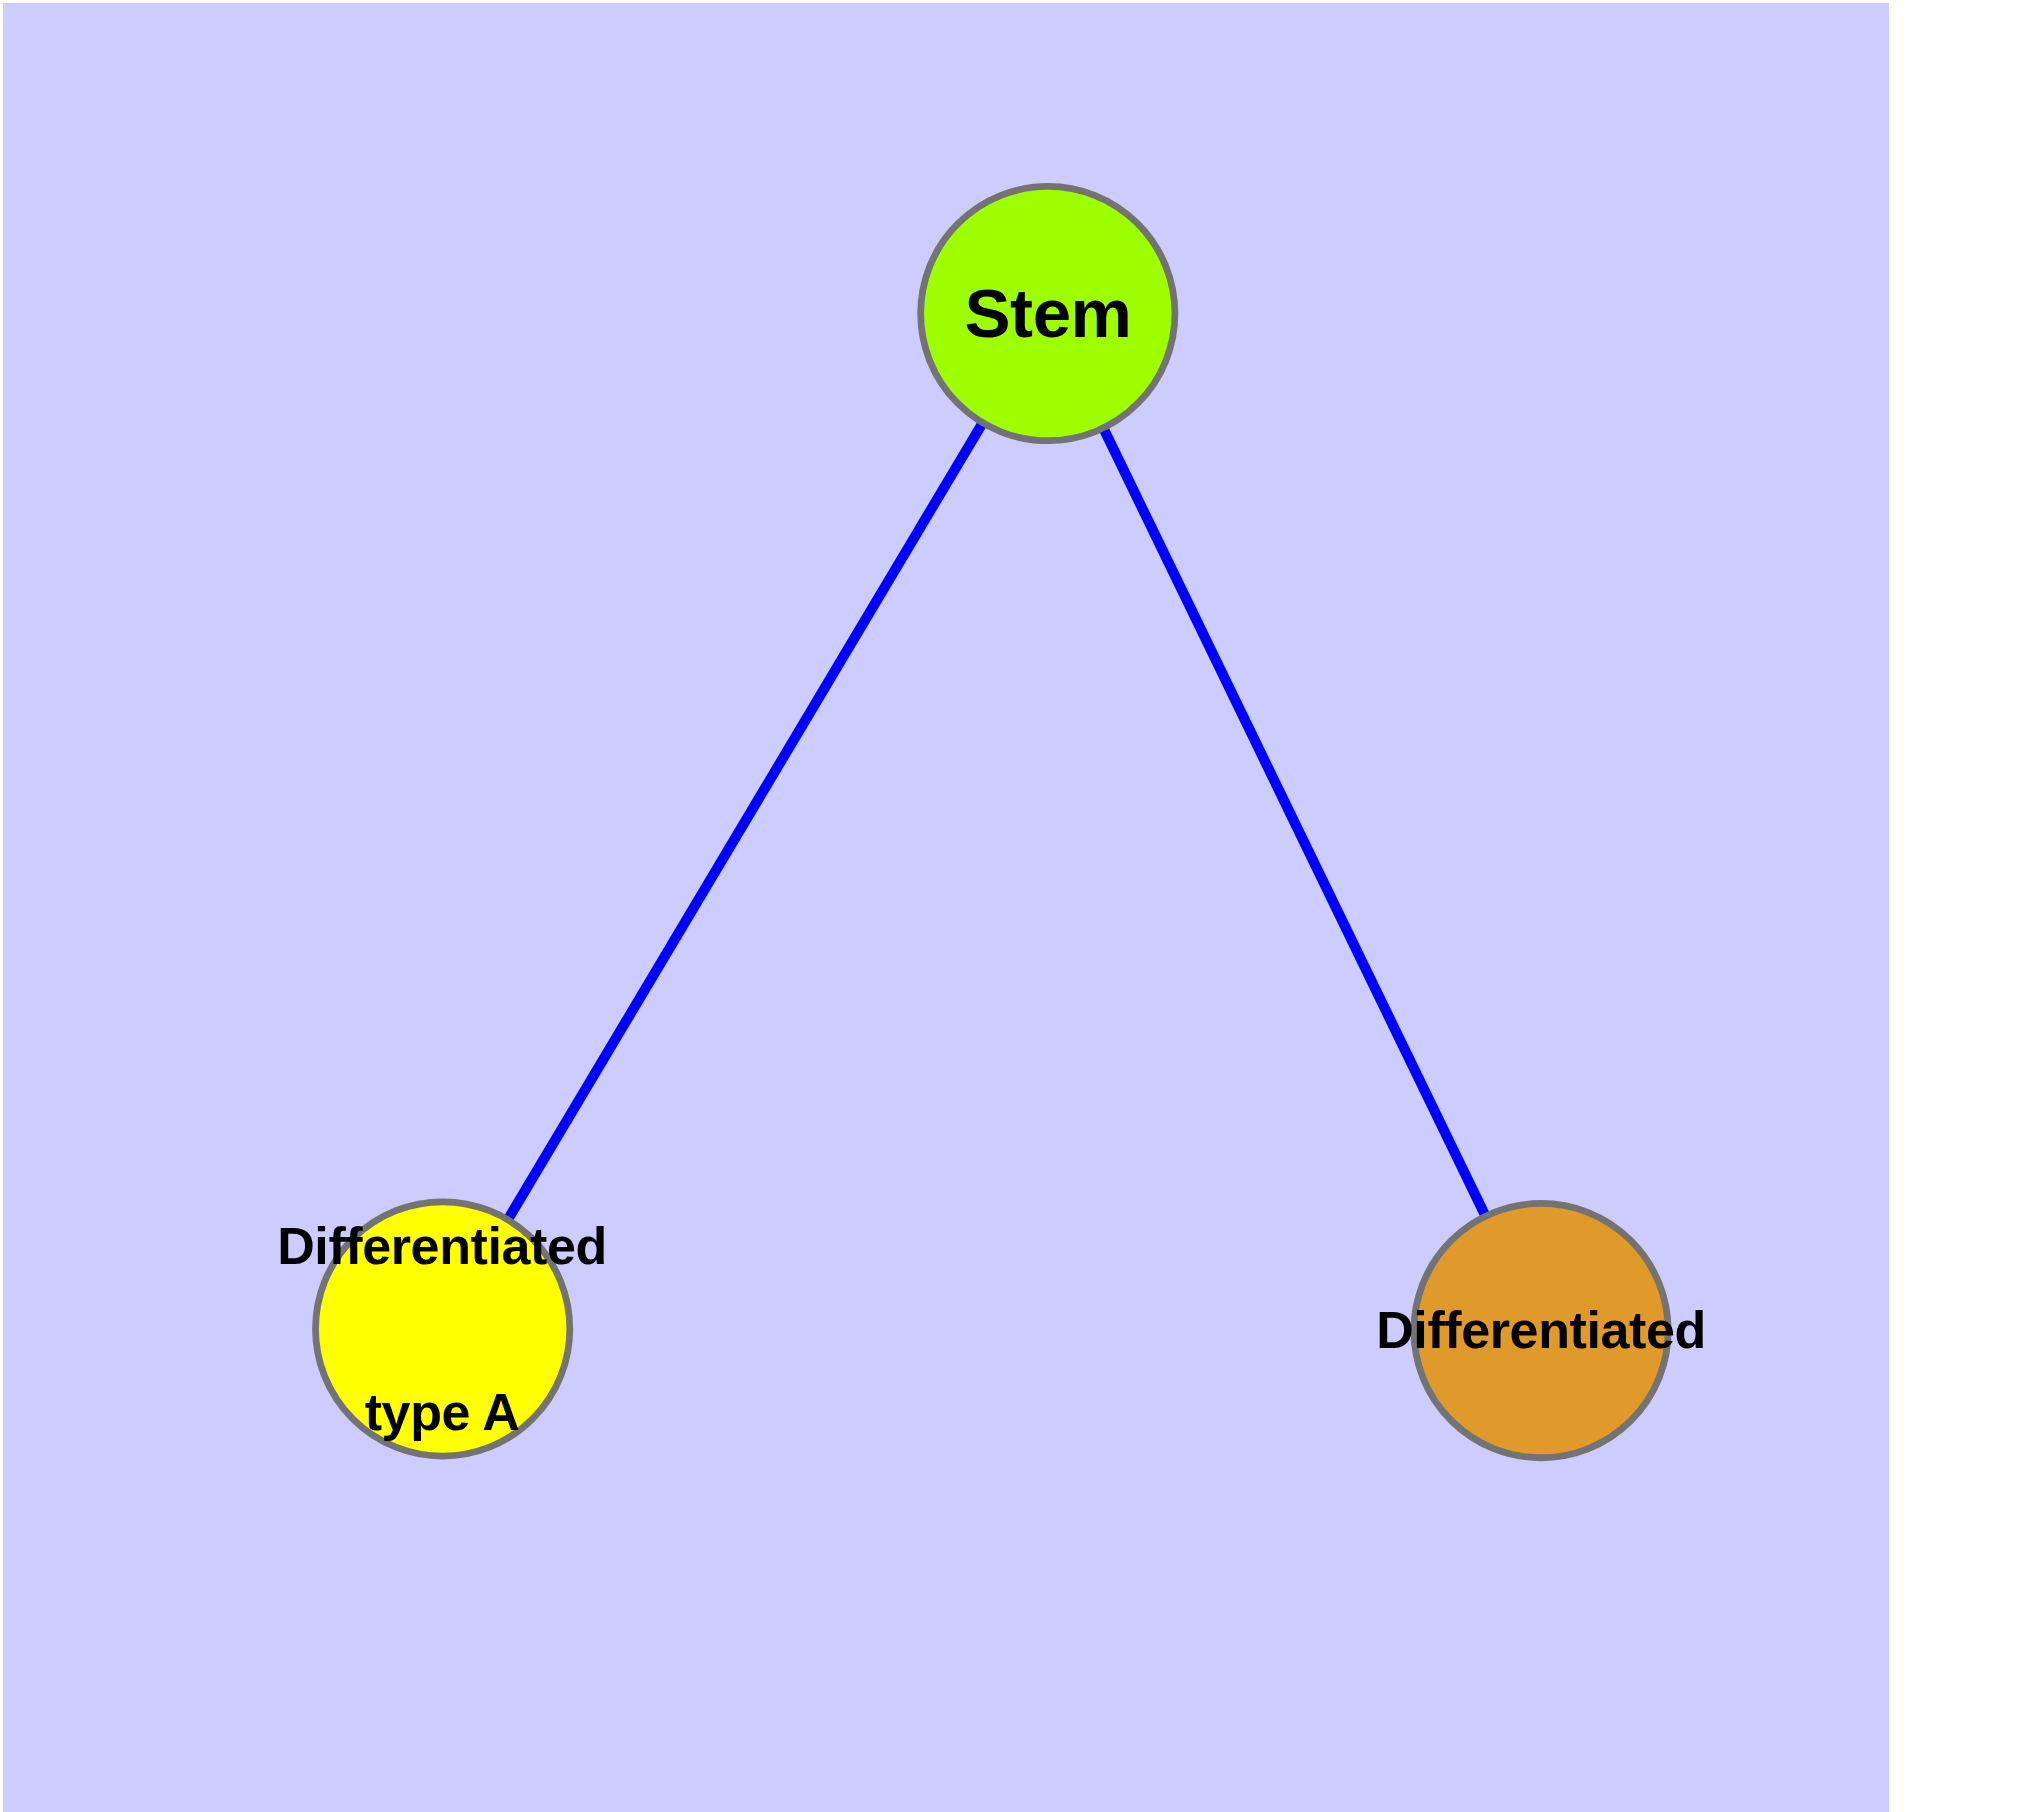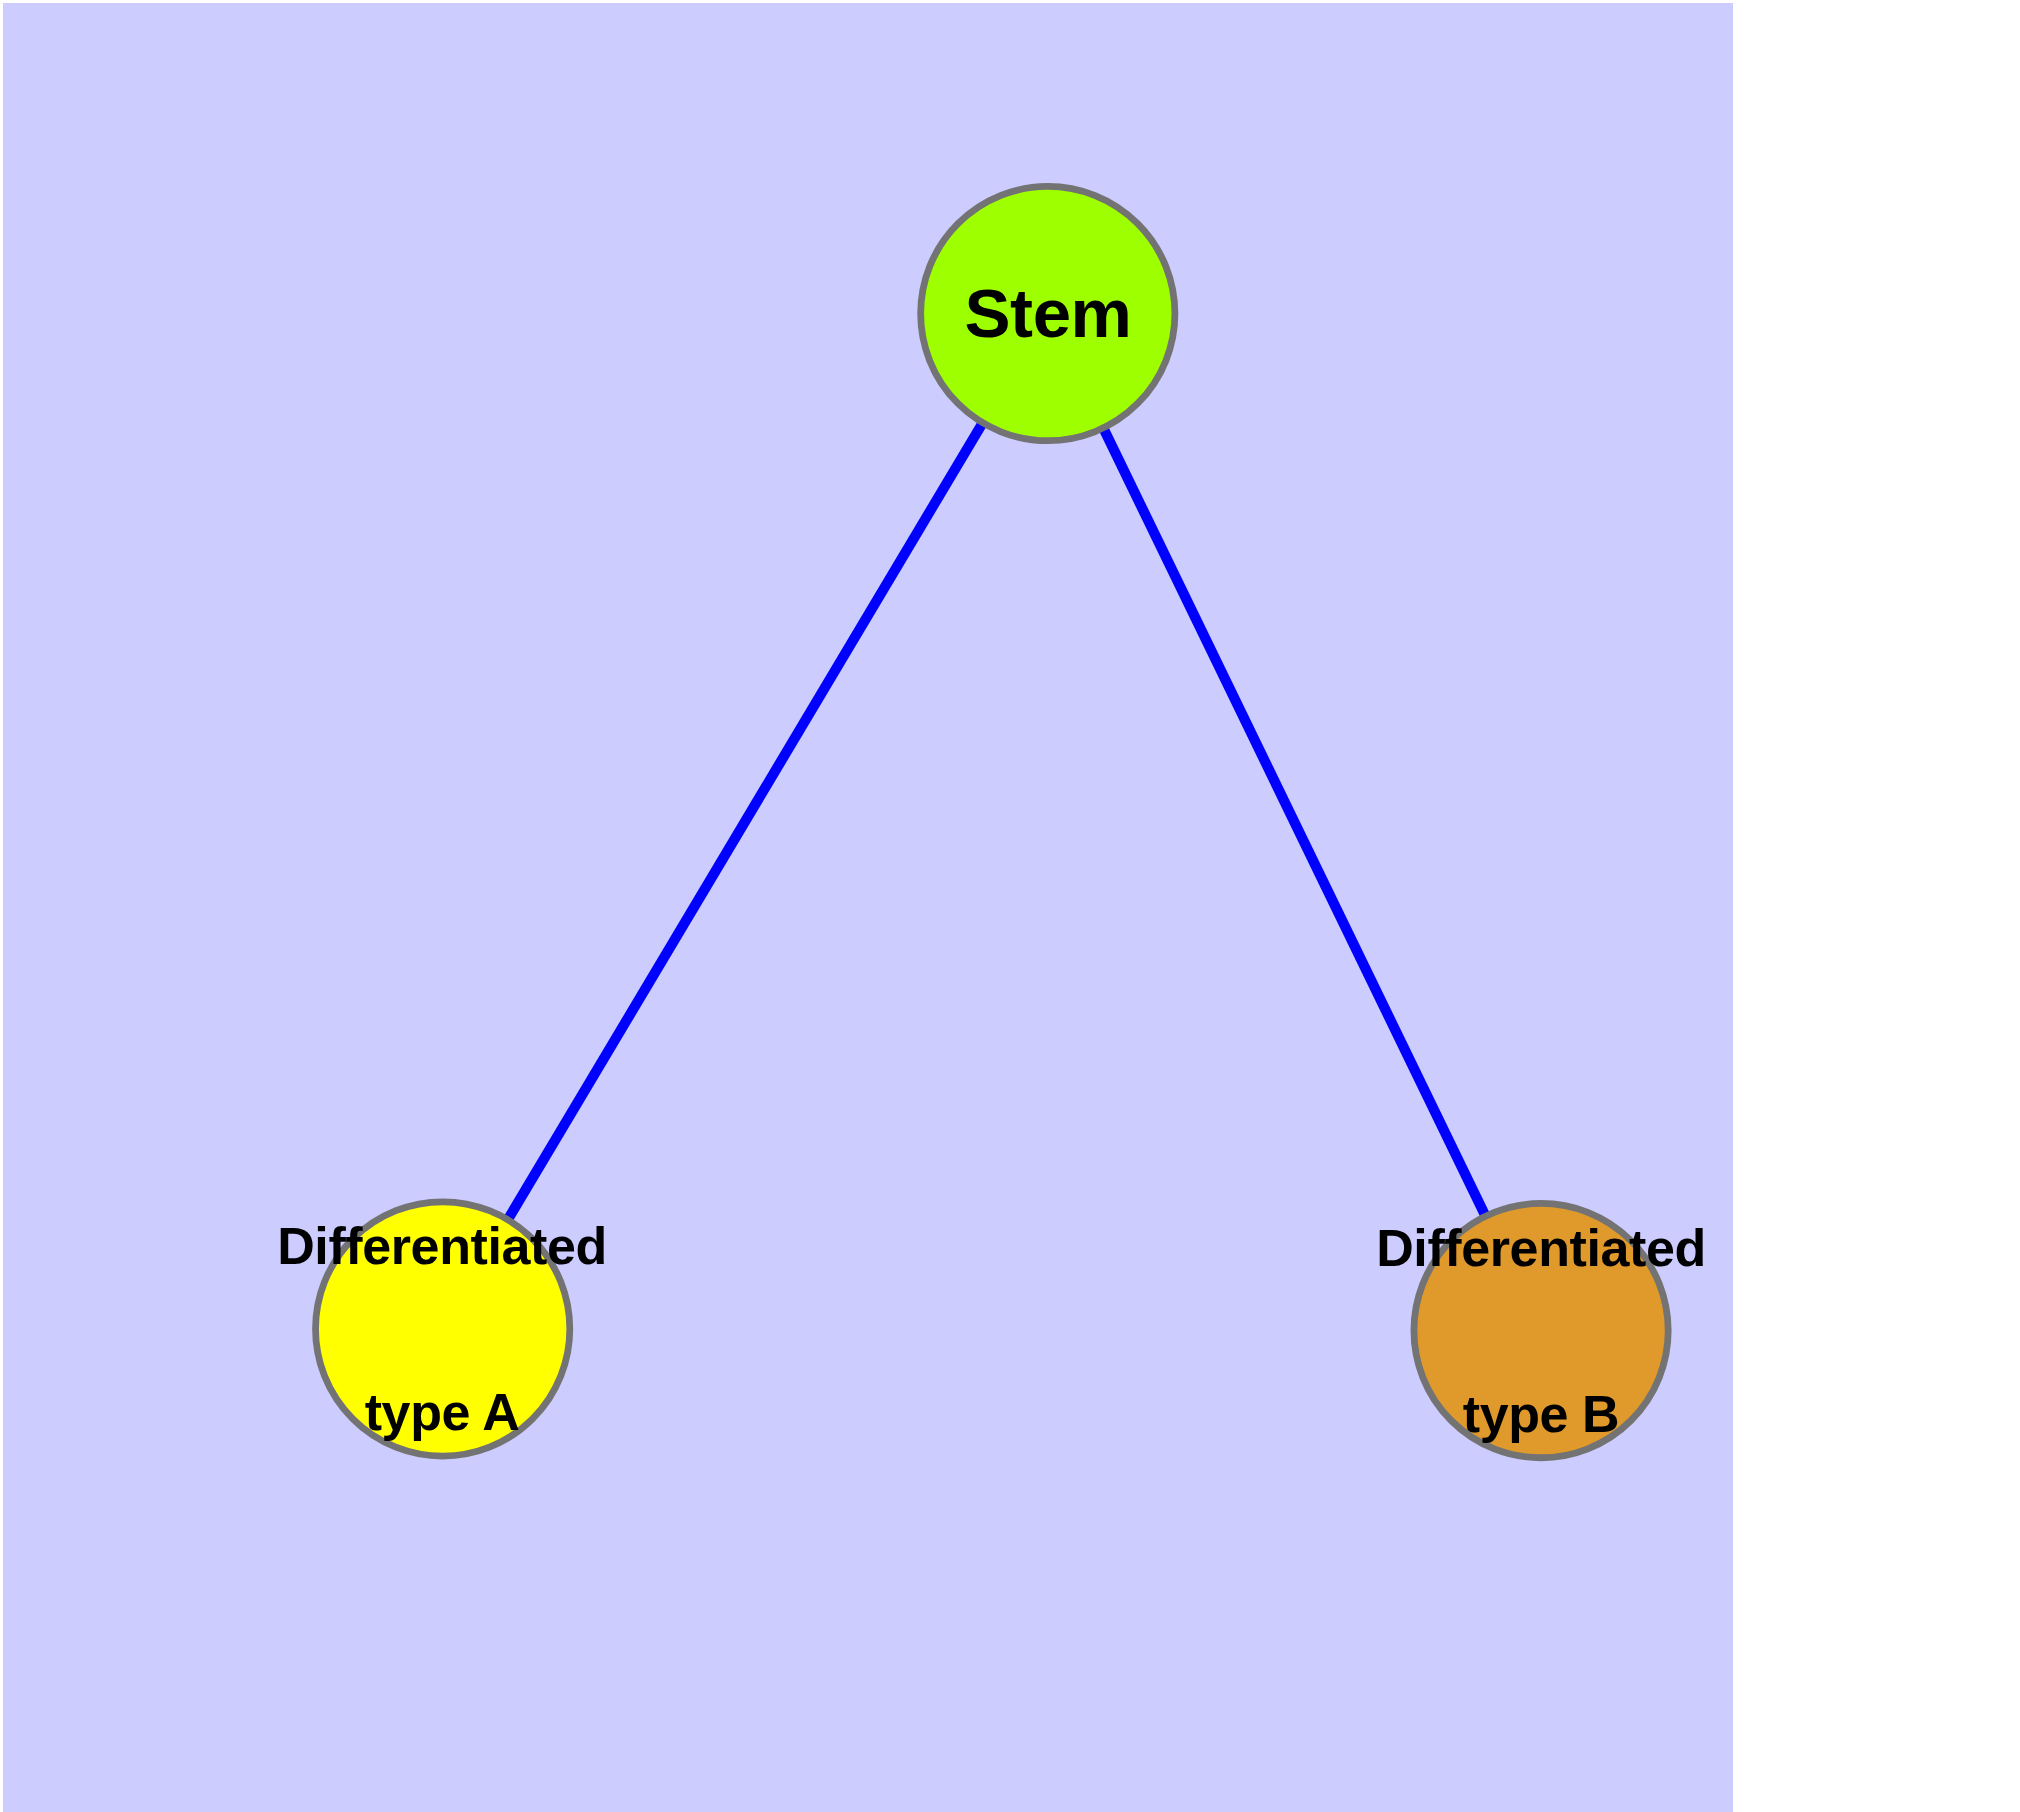--- a/index.html
+++ b/index.html
@@ -3,21 +3,21 @@
 <meta charset="utf-8">
 <title>Cell Differentiation Graph</title>
 <style>
   html, body {
     margin: 0;
     padding: 0;
     background: #ffffff;
   }
   #canvas {
     position: relative;
-    width: 1733px;
+    width: 1889px;
     height: 1812px;
     background: #ffffff;
     overflow: hidden;
     font-family: "Liberation Sans", "DejaVu Sans", sans-serif;
   }
   #plot-area {
     position: absolute;
     left: 2.5px;
     top: 2.5px;
     width: 2018px;
@@ -82,17 +82,16 @@
     <div>Stem</div>
   </div>
 
   <div class="node-label label-typea" style="left:442px; top:1329px;">
     <div>Differentiated</div>
     <div>type A</div>
   </div>
 
   <div class="node-label label-typeb" style="left:1541px; top:1331px;">
     <div>Differentiated</div>
-    <div>type B</div>
   </div>
 
 </div>
 
 
 </body></html>

